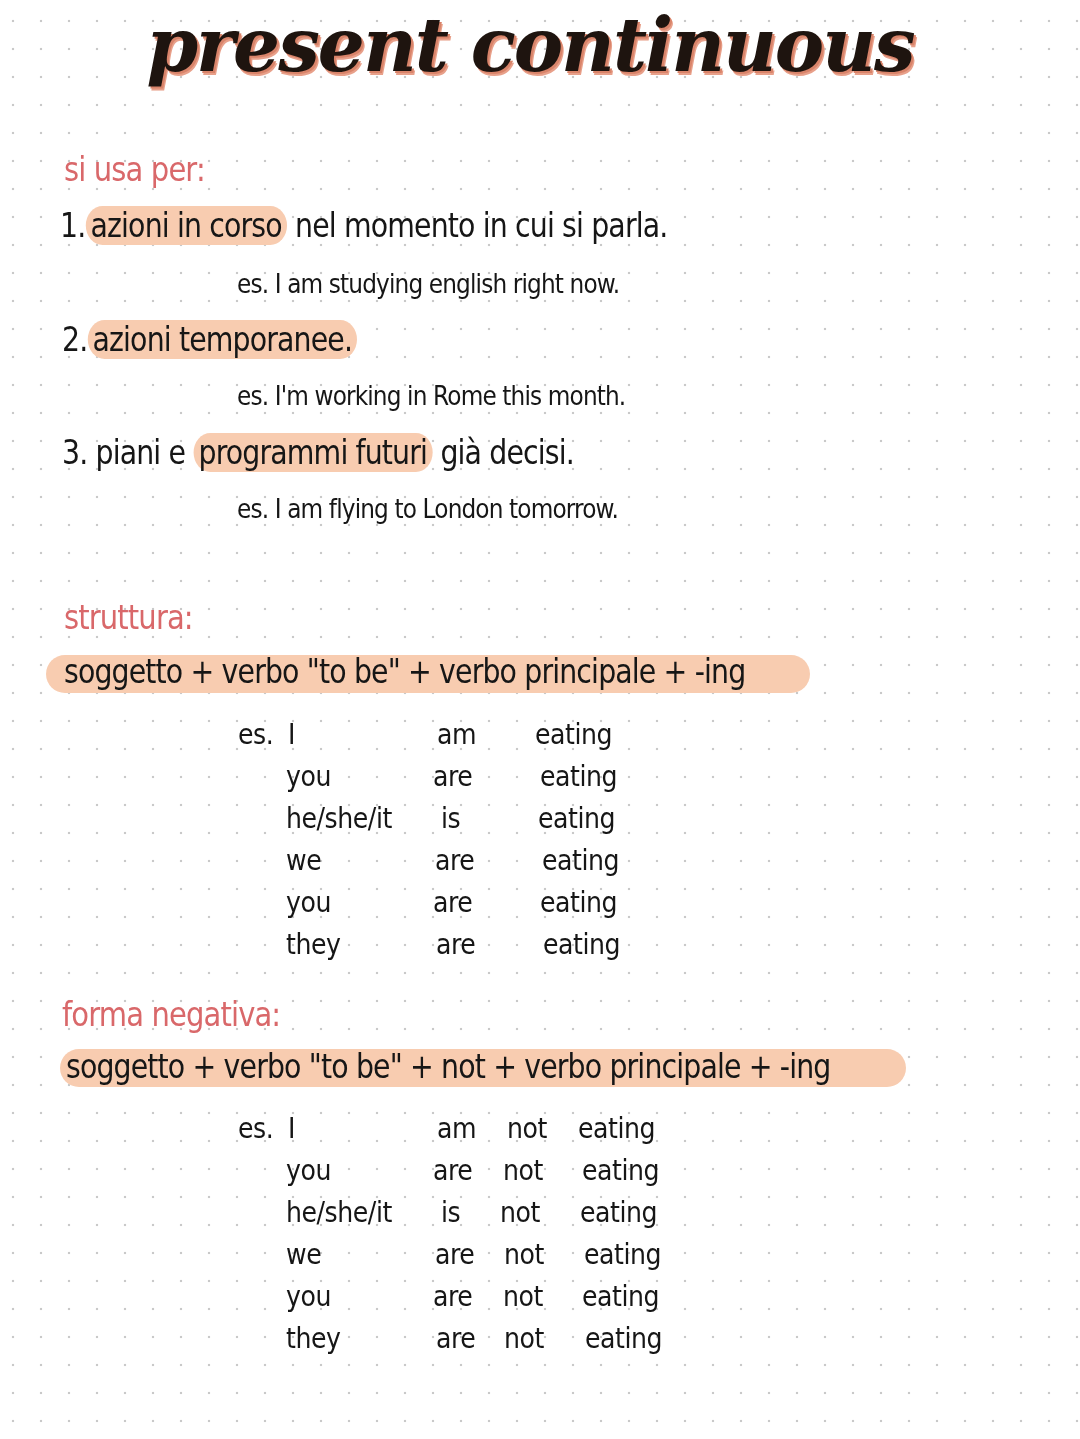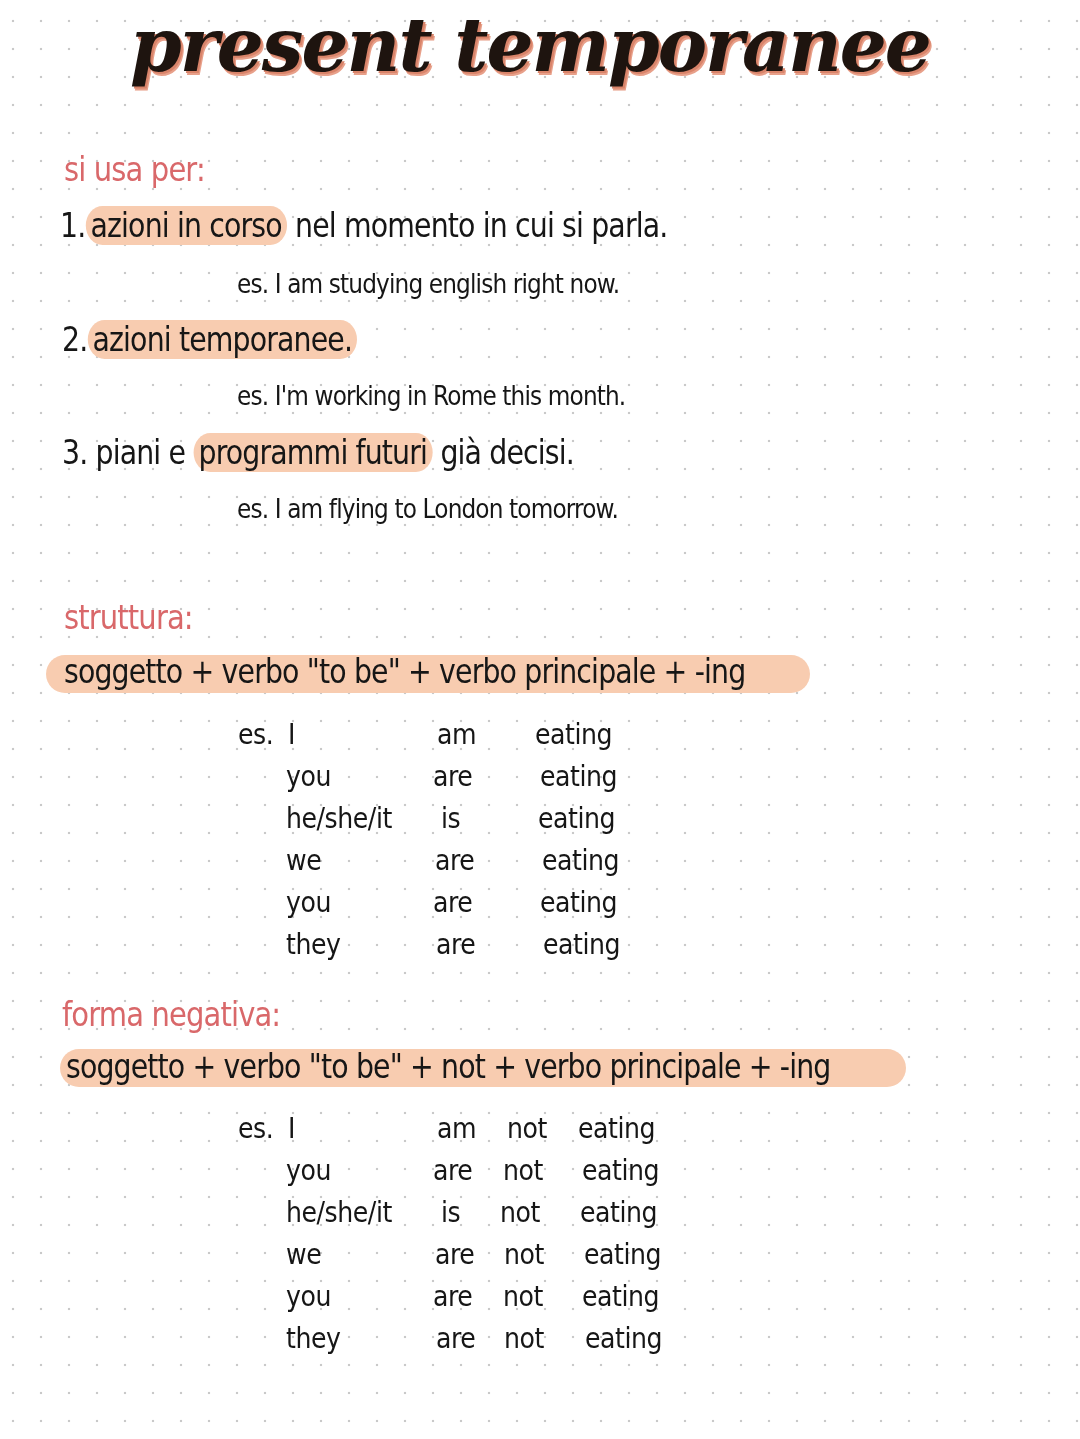--- a/index.html
+++ b/index.html
@@ -77,21 +77,21 @@
   .conj {
     font-size: 28px;
     letter-spacing: -0.5px;
     transform: scaleX(0.9);
     transform-origin: left center;
   }
 </style>
 </head>
 <body>
 
-<div class="abs title">present temporanee</div>
+<div class="abs title">present continuous</div>
 
 <div class="abs heading" style="left:64px; top:150px;">si usa per:</div>
 
 <div class="abs point" style="left:60px; top:206px;">
   <span>1.</span><span class="hl">azioni in corso</span><span> nel momento in cui si parla.</span>
 </div>
 <div class="abs example" style="left:237px; top:268px;">es.  I am studying english right now.</div>
 
 <div class="abs point" style="left:62px; top:320px;">
   <span>2.</span><span class="hl">azioni temporanee.</span><span></span>

